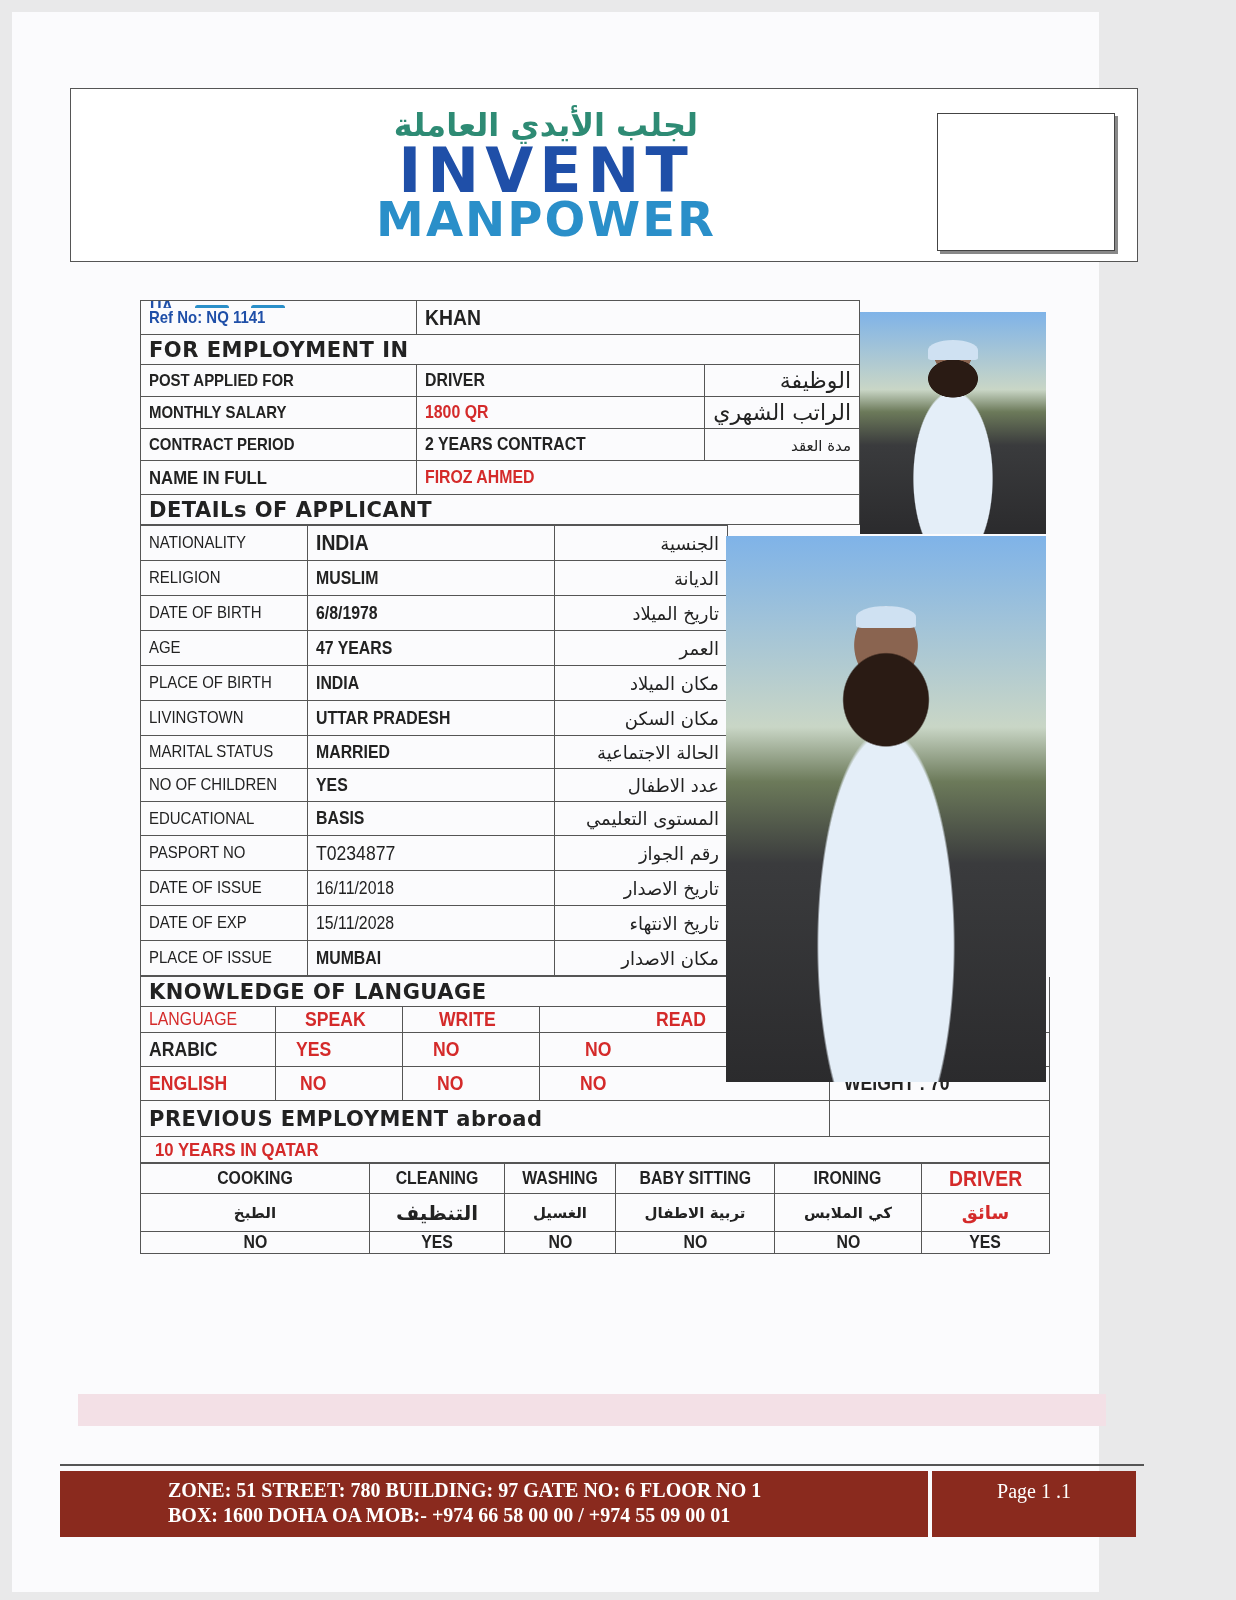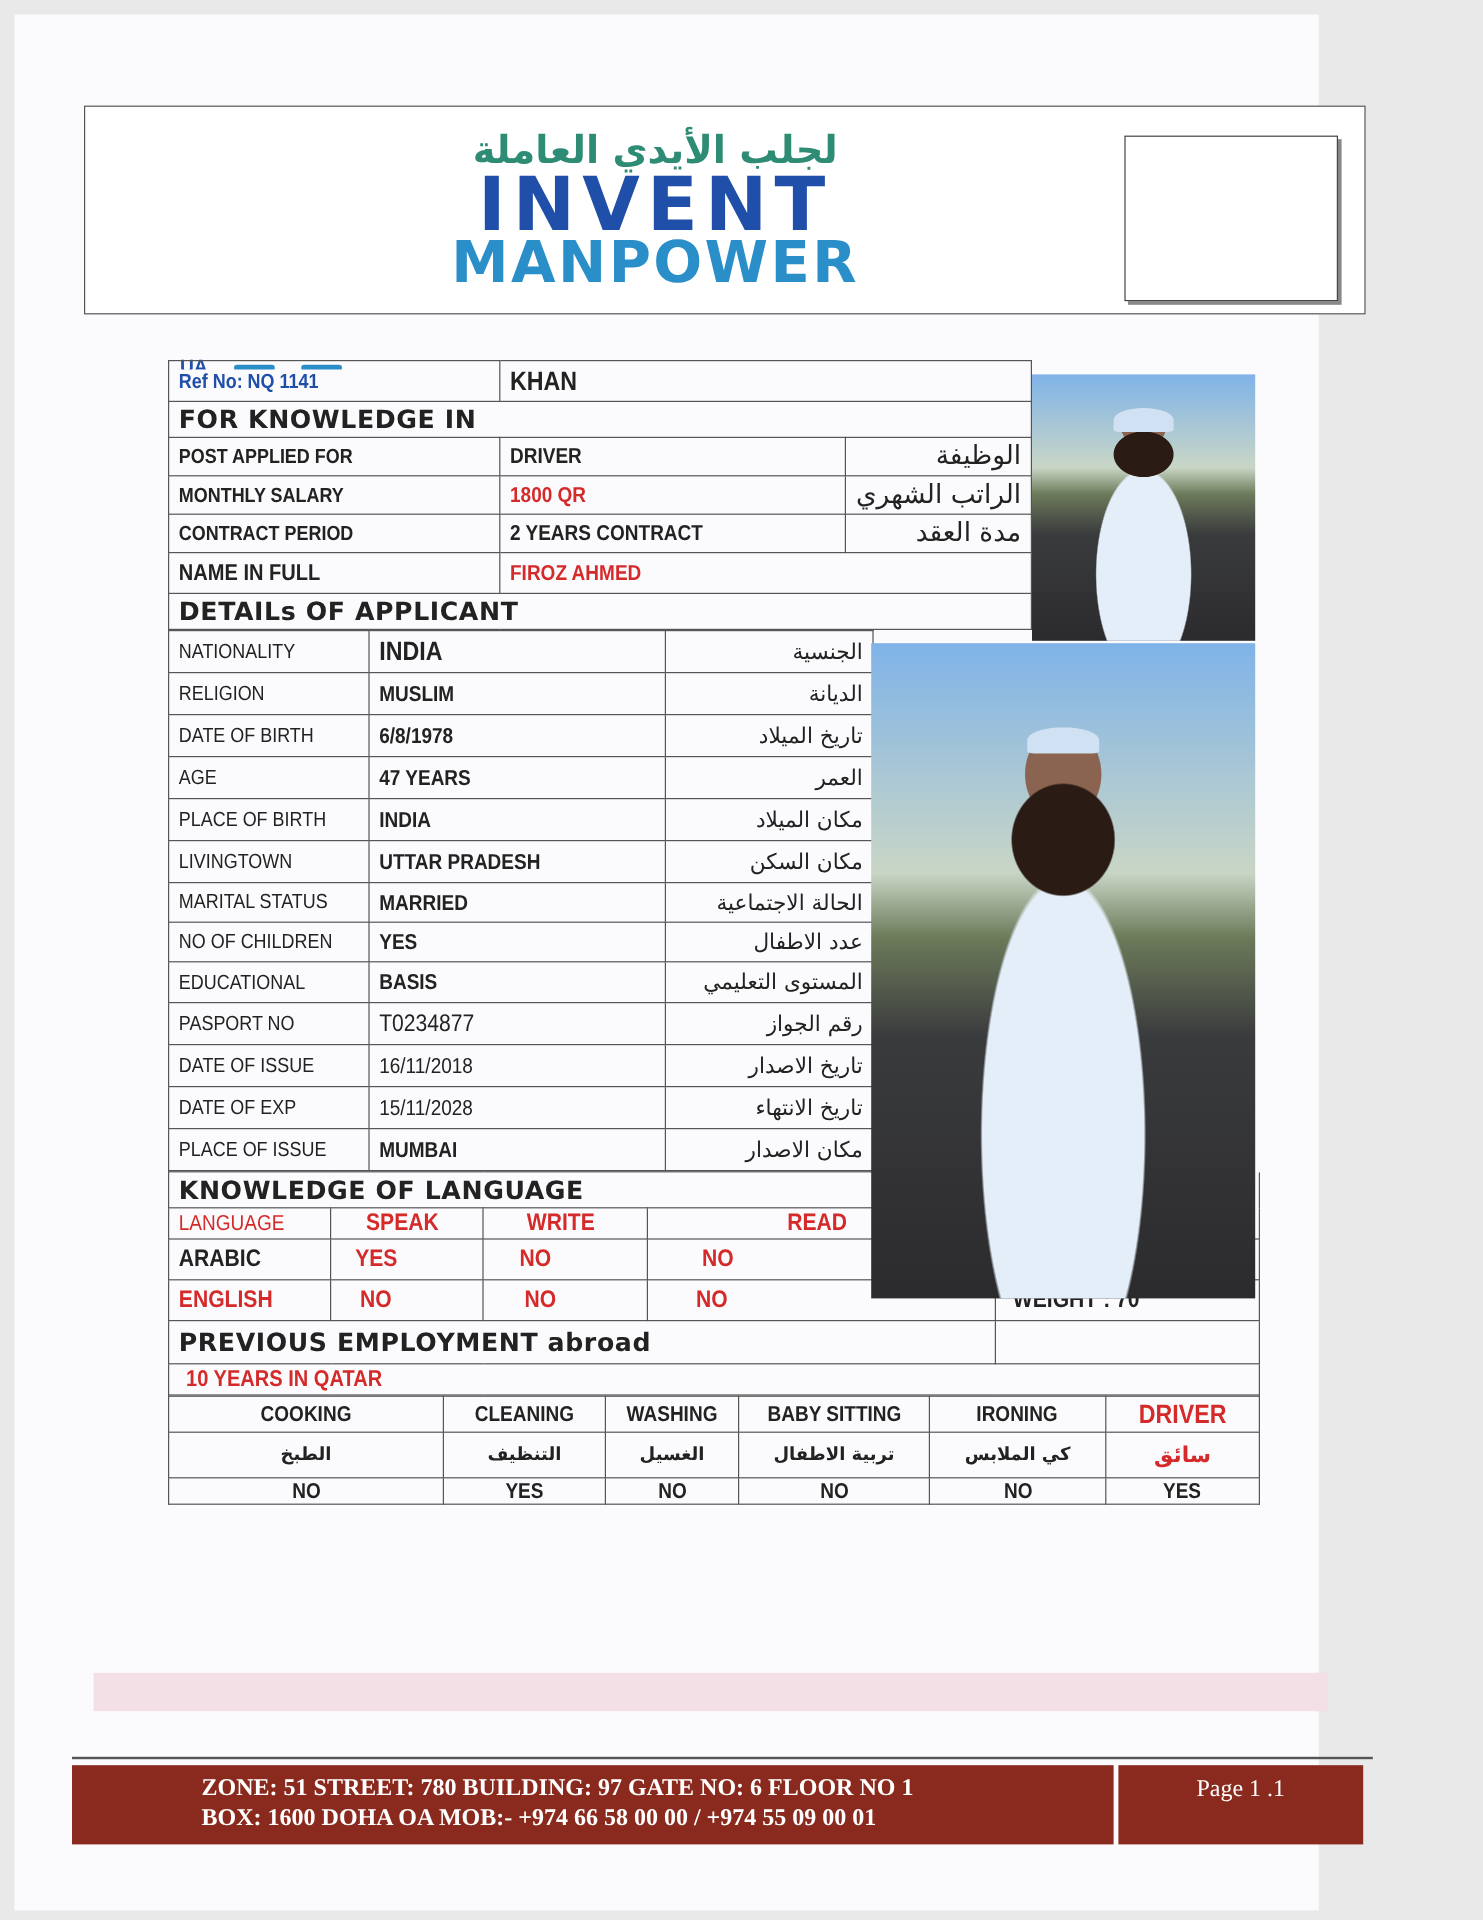--- a/index.html
+++ b/index.html
@@ -82,36 +82,36 @@
   </div>
 
   <div class="form">
     <table style="width:720px;">
       <tbody>
           <tr style="height:34px;">
         <td style="width:280px;"><span class="val blue" style="font-size:17px;">Ref No: NQ 1141</span></td>
         <td colspan="2"><span class="val" style="font-size:22px;">KHAN</span></td>
       </tr>
       <tr style="height:30px;">
-        <td colspan="3"><span class="sec">FOR KNOWLEDGE IN</span></td>
+        <td colspan="3"><span class="sec">FOR EMPLOYMENT IN</span></td>
       </tr>
       <tr style="height:32px;">
         <td style="width:170px;"><span class="lbl" style="font-weight:bold;">POST APPLIED FOR</span></td>
         <td style="width:290px;"><span class="val">DRIVER</span></td>
         <td class="ar"><span style="font-size:22px;">الوظيفة</span></td>
       </tr>
       <tr style="height:32px;">
         <td><span class="lbl" style="font-weight:bold;">MONTHLY SALARY</span></td>
         <td><span class="val red">1800 QR</span></td>
         <td class="ar"><span style="font-size:22px;">الراتب الشهري</span></td>
       </tr>
       <tr style="height:32px;">
         <td><span class="lbl" style="font-weight:bold;">CONTRACT PERIOD</span></td>
         <td><span class="val">2 YEARS CONTRACT</span></td>
-        <td class="ar"><span style="font-size:22px;">مدة العقد</span></td>
+        <td class="ar"><span style="font-size:15px;">مدة العقد</span></td>
       </tr>
       <tr style="height:34px;">
         <td><span class="lbl" style="font-weight:bold; font-size:19px;">NAME IN FULL</span></td>
         <td colspan="2"><span class="val red">FIROZ AHMED</span></td>
       </tr>
       <tr style="height:30px;">
         <td colspan="3"><span class="sec">DETAILs  OF  APPLICANT</span></td>
       </tr>
     </tbody>
       </table>
@@ -228,21 +228,21 @@
           <tr style="height:30px; text-align:center;margin-left:40px;">
         <td style="width:212px;"><span class="val" style="transform-origin:center;">COOKING</span></td>
         <td style="width:118px;"><span class="val" style="transform-origin:center;">CLEANING</span></td>
         <td style="width:94px;"><span class="val" style="transform-origin:center;">WASHING</span></td>
         <td style="width:142px;"><span class="val" style="transform-origin:center;">BABY SITTING</span></td>
         <td style="width:130px;"><span class="val" style="transform-origin:center;">IRONING</span></td>
         <td><span class="val red" style="font-size:22px; transform-origin:center;">DRIVER</span></td>
       </tr>
       <tr style="height:38px; text-align:center;">
         <td><span class="ar" style="font-size:15px; font-weight:bold;">الطبخ</span></td>
-        <td><span class="ar" style="font-size:15px; font-weight:bold;">التنظيف</span></td>
+        <td><span class="ar" style="font-size:20px; font-weight:bold;">التنظيف</span></td>
         <td><span class="ar" style="font-size:15px; font-weight:bold;margin-top:32px;">الغسيل</span></td>
         <td><span class="ar" style="font-size:15px; font-weight:bold;">تربية الاطفال</span></td>
         <td><span class="ar" style="font-size:15px; font-weight:bold;">كي الملابس</span></td>
         <td><span class="ar red" style="font-size:18px; font-weight:bold;">سائق</span></td>
       </tr>
       <tr style="height:22px; text-align:center;">
         <td><span class="val" style="transform-origin:center;">NO</span></td>
         <td><span class="val" style="transform-origin:center;">YES</span></td>
         <td><span class="val" style="transform-origin:center;">NO</span></td>
         <td><span class="val" style="transform-origin:center;">NO</span></td>

